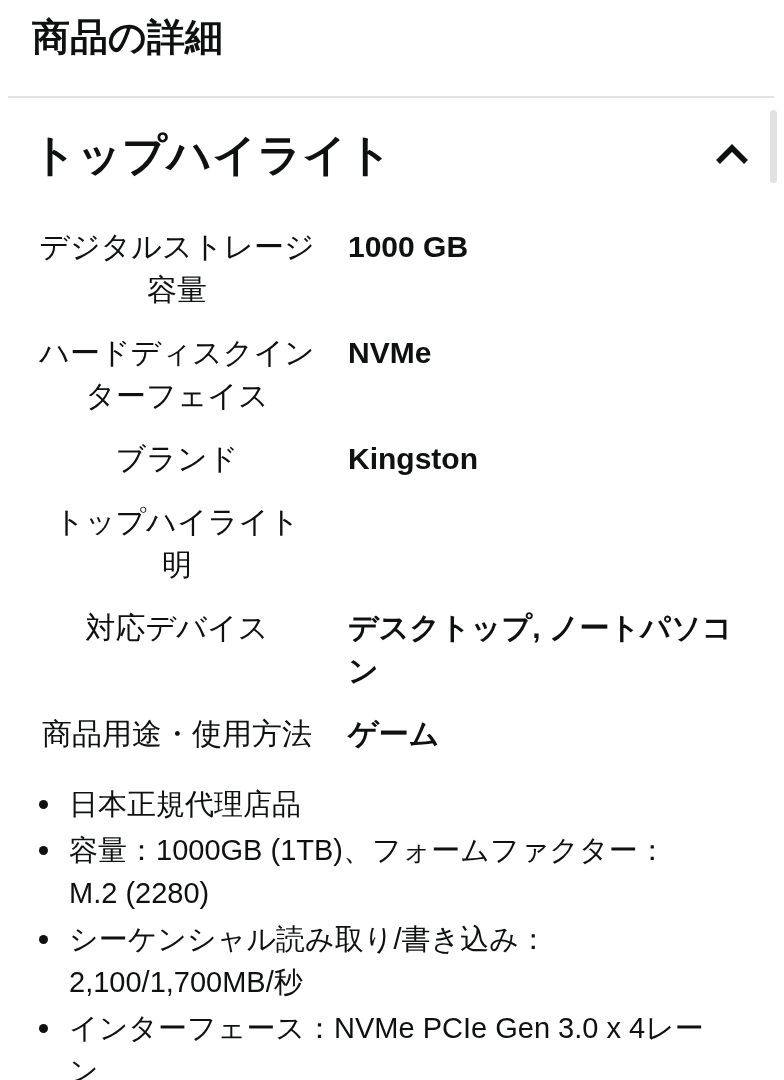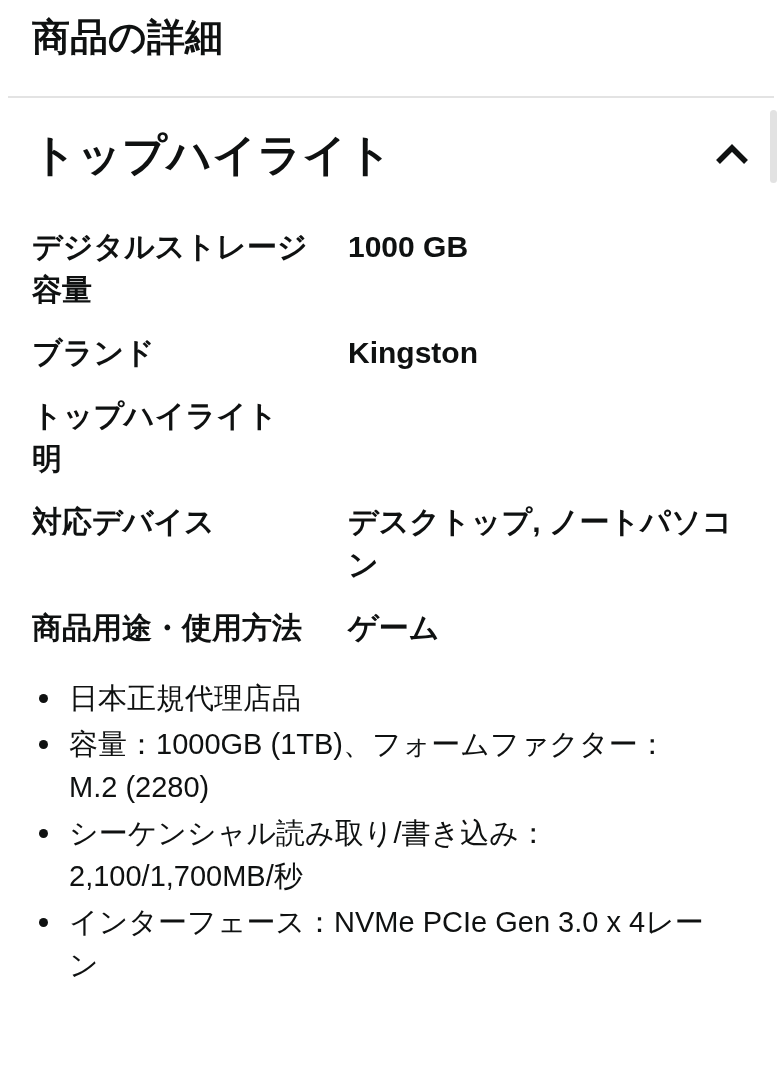--- a/index.html
+++ b/index.html
@@ -61,22 +61,23 @@
     display: flex;
     align-items: flex-start;
     margin-bottom: 20px;
     font-size: 30px;
     line-height: 43px;
   }
   .spec-row:last-child { margin-bottom: 0; }
   .spec-label {
     flex: 0 0 290px;
     margin-right: 26px;
-    font-weight: 700;
+    font-weight: 400;
     white-space: pre-line;
+    text-align: center;
   }
   .spec-value {
     flex: 1;
     font-weight: 700;
     white-space: pre-line;
   }
   .bullet-list {
     list-style: none;
     margin: 28px 0 0 0;
     padding: 0;
@@ -128,20 +129,25 @@
     </span>
   </div>
 
   <div class="spec-table">
     <div class="spec-row">
       <div class="spec-label">デジタルストレージ
 容量</div>
       <div class="spec-value">1000 GB</div>
     </div>
     <div class="spec-row">
+      <div class="spec-label">ハードディスクイン
+ターフェイス</div>
+      <div class="spec-value">NVMe</div>
+    </div>
+    <div class="spec-row">
       <div class="spec-label">ブランド</div>
       <div class="spec-value">Kingston</div>
     </div>
     <div class="spec-row">
       <div class="spec-label">トップハイライト
 明</div>
     </div>
     <div class="spec-row">
       <div class="spec-label">対応デバイス</div>
       <div class="spec-value">デスクトップ, ノートパソコ

